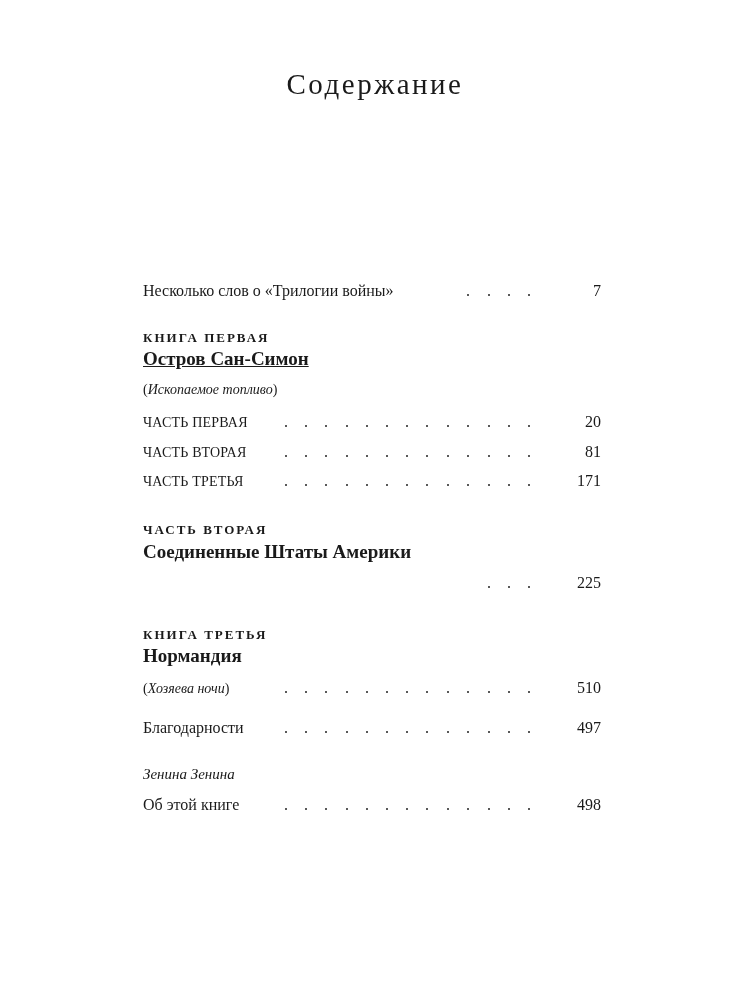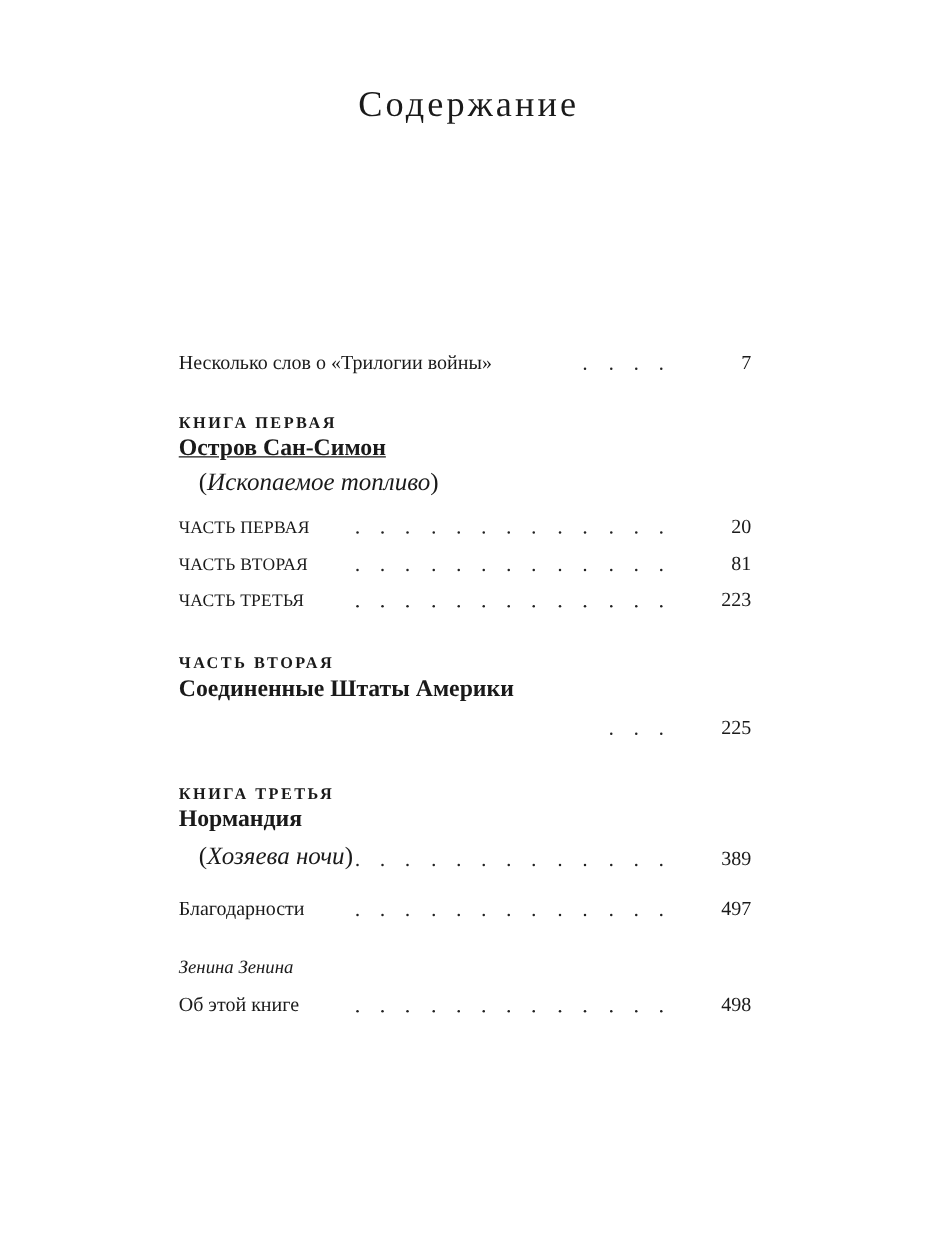--- a/index.html
+++ b/index.html
@@ -9,21 +9,21 @@
            font-size: 29px; letter-spacing: 2.5px; }
   .line { position: absolute; left: 143px; width: 458px; height: 24px; }
   .line .txt { position: absolute; left: 0; bottom: 0; white-space: nowrap; }
   .line .dots { position: absolute; bottom: 3px; height: 3px; }
   .line .dots i { position: absolute; top: 0; width: 2.4px; height: 2.4px; border-radius: 50%; background: #222; }
   .line .pg { position: absolute; right: 0; bottom: 0; font-size: 16px; }
   .entry { font-size: 16px; }
   .part { font-size: 14px; letter-spacing: 0.2px; }
   .book { position: absolute; left: 143px; font-size: 13px; font-weight: bold; letter-spacing: 2px; }
   .btitle { position: absolute; left: 143px; font-size: 19px; font-weight: bold; white-space: nowrap; }
-  .sub { font-size: 20px; margin-left: 16px; }
+  .sub { font-size: 14px; }
   .sub em { font-style: italic; }
   .author { position: absolute; left: 143px; font-size: 15px; font-style: italic; }
 </style>
 </head>
 <body>
 
 <div class="title">Содержание</div>
 
 <div class="line" style="top:276px;">
   <span class="txt entry">Несколько слов о «Трилогии войны»</span>
@@ -90,21 +90,21 @@
       <i style="left:223px"></i>
       <i style="left:243px"></i>
       <i style="left:263px"></i>
       <i style="left:283px"></i>
       <i style="left:304px"></i>
       <i style="left:324px"></i>
       <i style="left:345px"></i>
       <i style="left:365px"></i>
       <i style="left:385px"></i>
   </span>
-  <span class="pg">223</span>
+  <span class="pg">171</span>
 </div>
 
 <div class="book" style="top:522px;">ЧАСТЬ ВТОРАЯ</div>
 <div class="btitle" style="top:541px;">Соединенные Штаты Америки</div>
 <div class="line" style="top:568px;">
   <span class="dots" style="left:0;width:458px;">
     <i style="left:345px"></i>
       <i style="left:365px"></i>
       <i style="left:385px"></i>
   </span>
@@ -123,21 +123,21 @@
       <i style="left:223px"></i>
       <i style="left:243px"></i>
       <i style="left:263px"></i>
       <i style="left:283px"></i>
       <i style="left:304px"></i>
       <i style="left:324px"></i>
       <i style="left:345px"></i>
       <i style="left:365px"></i>
       <i style="left:385px"></i>
   </span>
-  <span class="pg">389</span>
+  <span class="pg">510</span>
 </div>
 
 <div class="line" style="top:713px;">
   <span class="txt entry">Благодарности</span>
   <span class="dots" style="left:0;width:458px;">
     <i style="left:142px"></i>
       <i style="left:162px"></i>
       <i style="left:182px"></i>
       <i style="left:203px"></i>
       <i style="left:223px"></i>

